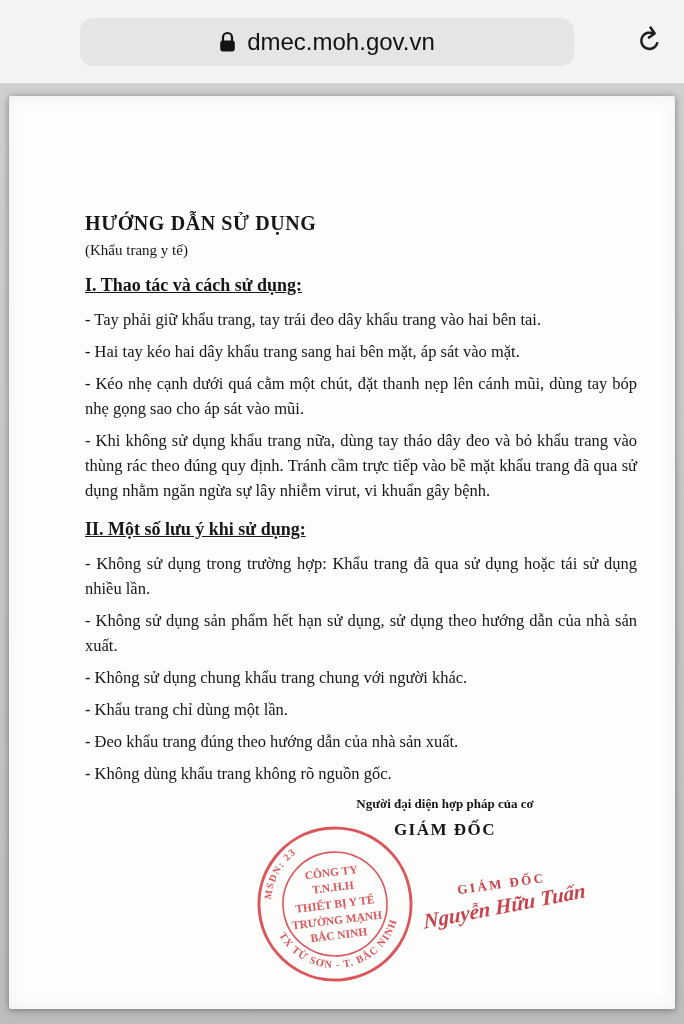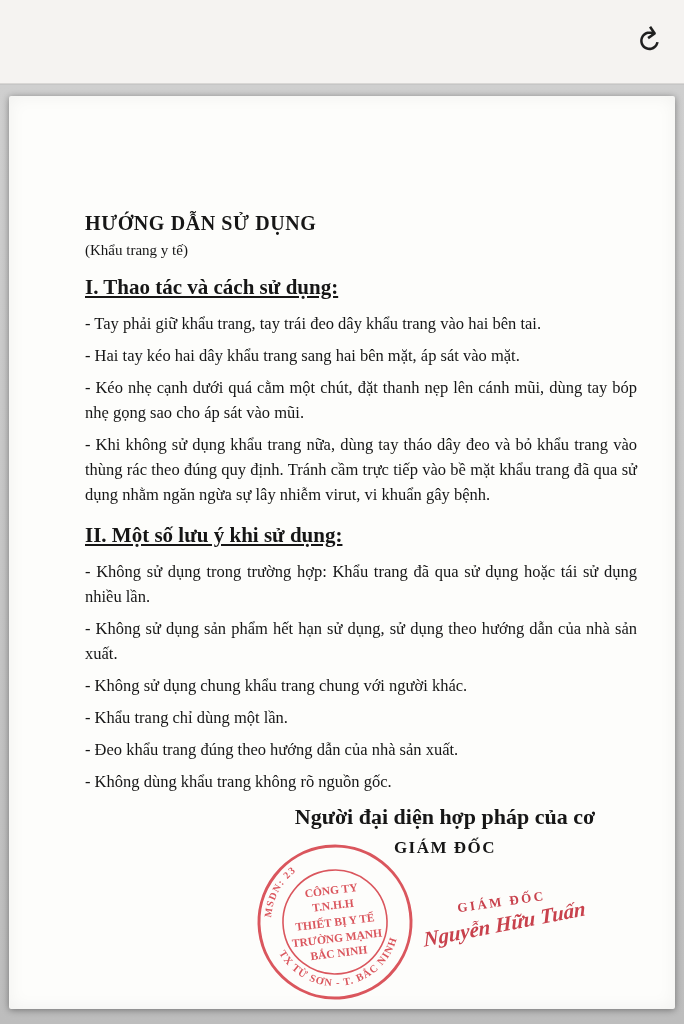--- a/index.html
+++ b/index.html
@@ -40,48 +40,57 @@
     background:#fdfdfb;
     box-shadow:0 1px 7px rgba(0,0,0,.4), inset 0 0 18px rgba(0,0,0,.05);
     border-radius:2px; overflow:hidden;
   }
 
   .doc { padding:116px 38px 0 76px; color:#161616; }
   .title { text-align:left; font-weight:bold; font-size:20px; letter-spacing:.6px; }
   .subtitle { font-size:15px; margin-top:7px; }
   .heading {
     font-weight:bold; text-decoration:underline;
-    font-size:21px; margin:16px 0 11px;
+    font-size:18px; margin:16px 0 11px;
   }
   p.item {
     font-size:16.5px; line-height:25px; margin:0 0 7px;
     text-align:justify;
   }
 
   
   .sig-block { margin-top:10px; }
   .sig-col { width:372px; margin:0 6px 0 auto; text-align:center; }
-  .legal { font-weight:bold; font-size:22px; white-space:nowrap; }
+  .legal { font-weight:bold; font-size:13px; white-space:nowrap; }
   .dir { font-weight:bold; font-size:17px; letter-spacing:1.5px; margin-top:8px; position:relative; z-index:1; }
   .stamp-row { display:flex; align-items:flex-start; margin:-16px 0 -22px -4px; }
   .stamp {
     width:160px; height:160px; flex:0 0 auto;
     transform:rotate(-7deg); opacity:.93; position:relative; z-index:2;
   }
   .hand { transform:rotate(-8deg); color:#c8414c; margin:52px 0 0 6px; position:relative; z-index:2; }
   .hw-title { font-size:13px; font-weight:bold; letter-spacing:2.5px; white-space:nowrap; }
   .hw-sig {
     font-style:italic; font-weight:bold; font-size:21px; white-space:nowrap;
     transform:rotate(-3deg) skewX(-8deg); margin-top:2px;
   }
 </style>
 </head>
 <body>
 
 <div class="browser-bar">
+  <div class="url-pill">
+    <span class="lock">
+      <svg width="17" height="22" viewBox="0 0 17 22">
+        <path d="M4 10 V6.5 a4.5 4.5 0 0 1 9 0 V10" fill="none" stroke="#121212" stroke-width="2.2"></path>
+        <rect x="1.2" y="9.5" width="14.6" height="11" rx="2.4" fill="#121212"></rect>
+      </svg>
+    </span>
+    <span>dmec.moh.gov.vn</span>
+  </div>
   <button class="reload">↻</button>
 </div>
 
 <div class="scan">
   <div class="page">
     <div class="doc">
       <div class="title">HƯỚNG DẪN SỬ DỤNG</div>
       <div class="subtitle">(Khẩu trang y tế)</div>
 
       <div class="heading">I. Thao tác và cách sử dụng:</div>

